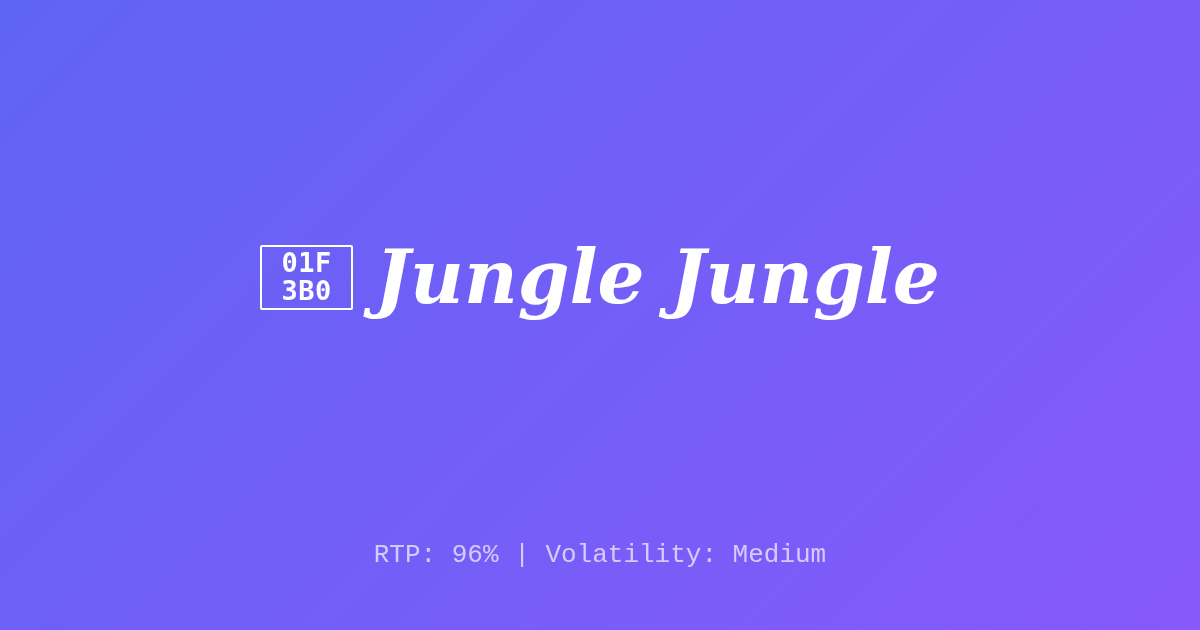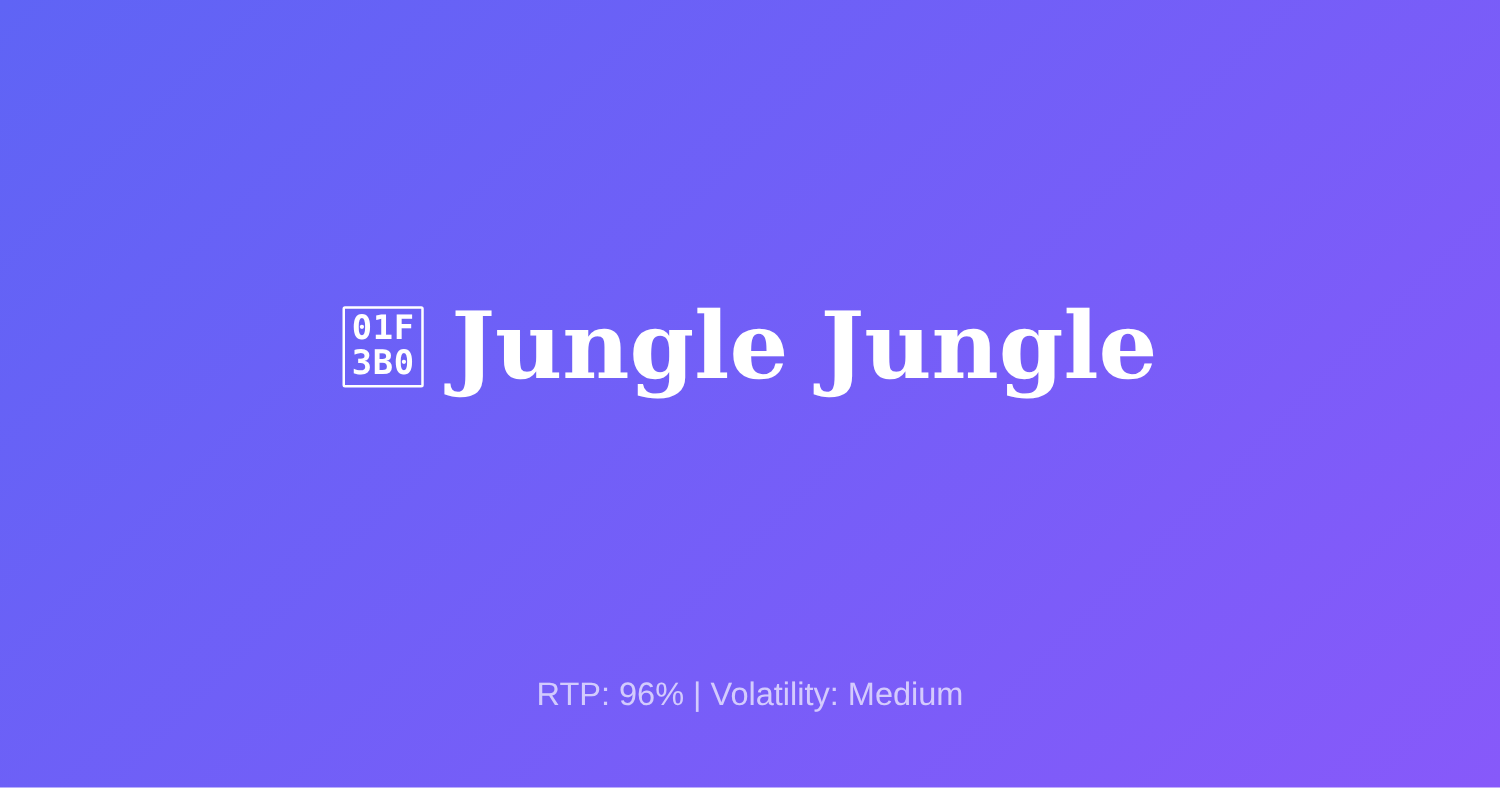--- a/index.html
+++ b/index.html
@@ -43,21 +43,21 @@
   .title-row {
     display: flex;
     align-items: center;
     justify-content: center;
     gap: 22px;
     white-space: nowrap;
   }
 
   
   .tofu {
-    width: 65px;
+    width: 93px;
     height: 65px;
     border: 2px solid #ffffff;
     border-radius: 2px;
     display: flex;
     flex-direction: column;
     align-items: center;
     justify-content: center;
     flex: none;
     line-height: 1;
   }
@@ -71,40 +71,41 @@
     display: block;
   }
 
   .title-text {
     font-family: "DejaVu Serif", "Liberation Serif", serif;
     font-weight: 700;
     font-size: 74px;
     line-height: 1;
     color: #ffffff;
     letter-spacing: 0px;
+    font-style: italic;
   }
 
   .subtitle {
     margin-top: 36px;
     font-family: "DejaVu Serif", "Liberation Serif", serif;
     font-weight: 400;
     font-size: 41px;
     line-height: 1;
     color: rgba(255,255,255,0.84);
     text-align: center;
   }
 
   
   .meta {
     position: absolute;
     left: 0;
     right: 0;
     bottom: 62px;
     text-align: center;
-    font-family: Liberation Sans, sans-serif;
+    font-family: Liberation Mono, monospace;
     font-weight: 400;
     font-size: 26px;
     line-height: 1;
     color: rgba(255,255,255,0.68);
     white-space: nowrap;
   }
 </style>
 </head>
 <body>
 

